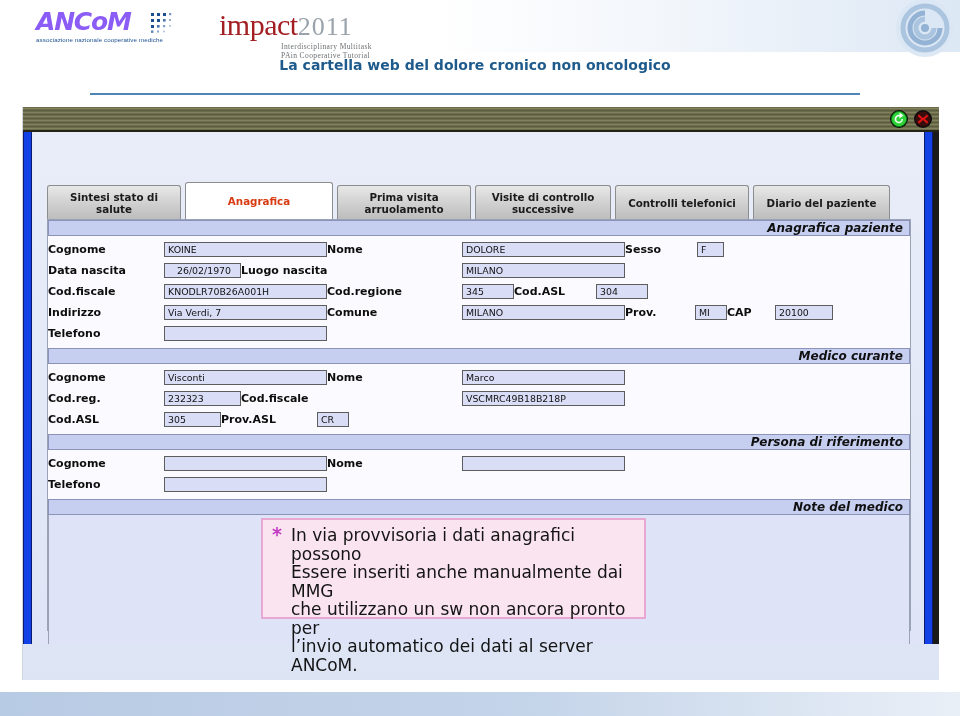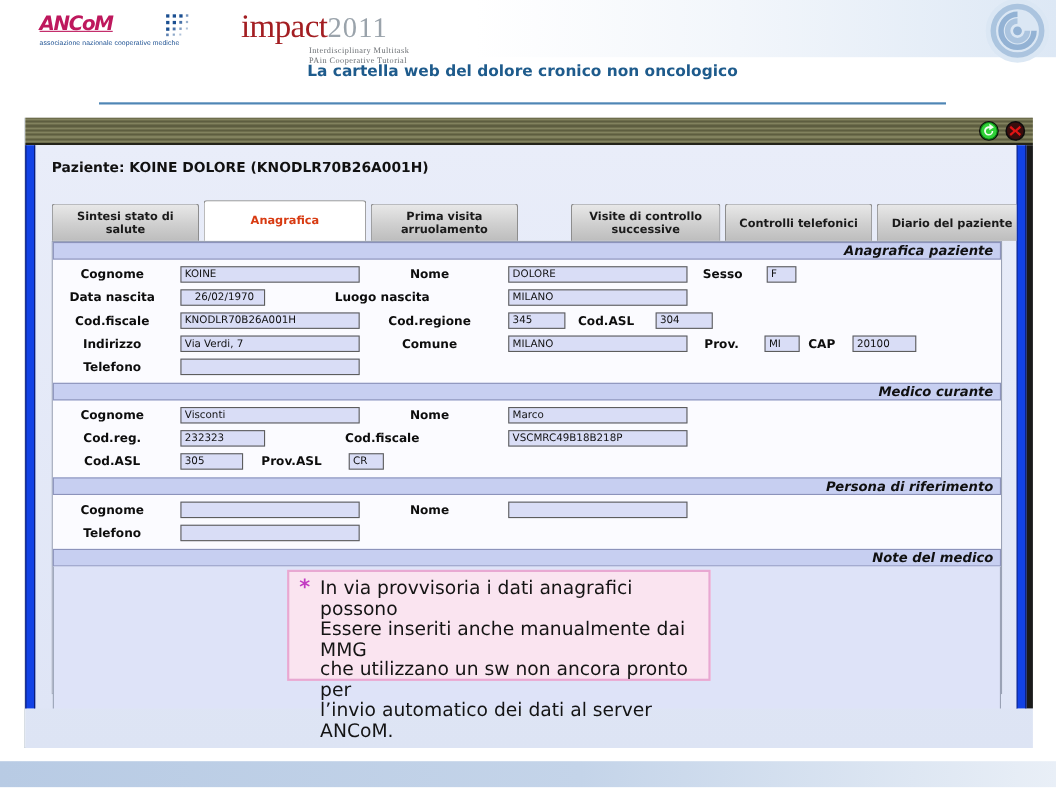--- a/index.html
+++ b/index.html
@@ -33,24 +33,23 @@
   }
 
   
   #ancom-logo {
     position: absolute; left: 36px; top: 9px;
     width: 142px; height: 40px;
   }
   #ancom-word {
     font-family: "DejaVu Sans", sans-serif;
     font-weight: bold; font-style: italic;
-    font-size: 18px; letter-spacing: -1.2px;
-    color: #be185d;
+    font-size: 25px; letter-spacing: -1.2px;
+    color: #8b5cf6;
     line-height: 26px;
-    text-decoration: underline;
   }
   #ancom-dots { position: absolute; right: 0; top: 3px; width: 28px; height: 22px; }
   #ancom-tag {
     font-size: 6.2px; color: #1b4f91;
     letter-spacing: .1px;
     margin-top: 1px; white-space: nowrap;
   }
 
   
   #impact-logo { position: absolute; left: 219px; top: 10px; width: 168px; height: 42px; }
@@ -165,21 +164,21 @@
   }
   .tab.active {
     background: #ffffff;
     color: #d83b12;
     border-color: #8d8d8d;
     height: 37px;
   }
   .tab.w1 { width: 148px; }
   .tab.w2 { width: 134px; }
   .tab.w3 { width: 134px; }
-  .tab.w4 { width: 136px; margin-left: 44px; }
+  .tab.w4 { width: 136px; }
   .tab.w5 { width: 134px; }
   .tab.w6 { width: 137px; }
 
   
   #form-panel {
     position: absolute; left: 13px; top: 87px;
     width: 864px; height: 412px;
     background: #fbfbff;
     border: 1px solid #9aa2b5;
     box-sizing: border-box;
@@ -198,21 +197,21 @@
   }
 
   .form-rows { padding: 3px 0 4px 0; }
   .frow {
     display: flex; align-items: center;
     height: 21px;
   }
   .lbl {
     font-family: "DejaVu Sans", sans-serif;
     font-weight: bold; font-size: 11px; color: #0d0d0d;
-    text-align: center;
+    text-align: left;
     white-space: nowrap;
   }
   .fld {
     background: #d9ddf6;
     border: 1px solid #5d5d5d;
     box-sizing: border-box;
     height: 15px;
     display: flex; align-items: center;
     padding: 0 3px;
     font-family: "DejaVu Sans", sans-serif;
@@ -332,21 +331,20 @@
       </div>
     </div>
 
     <div id="win-body">
       <div class="rail" id="rail-left"></div>
       <div id="rail-right-shadow"></div>
       <div class="rail" id="rail-right"></div>
 
       <div id="page">
 
-        <div id="patient-line">Paziente: KOINE DOLORE (KNODLR70B26A001H)</div>
 
         <div id="tabs">
           <div class="tab w2">Sintesi stato di salute</div>
           <div class="tab active w1">Anagrafica</div>
           <div class="tab w3">Prima visita
 arruolamento</div>
           <div class="tab w4">Visite di controllo
 successive</div>
           <div class="tab w5">Controlli telefonici</div>
           <div class="tab w6">Diario del paziente</div>

